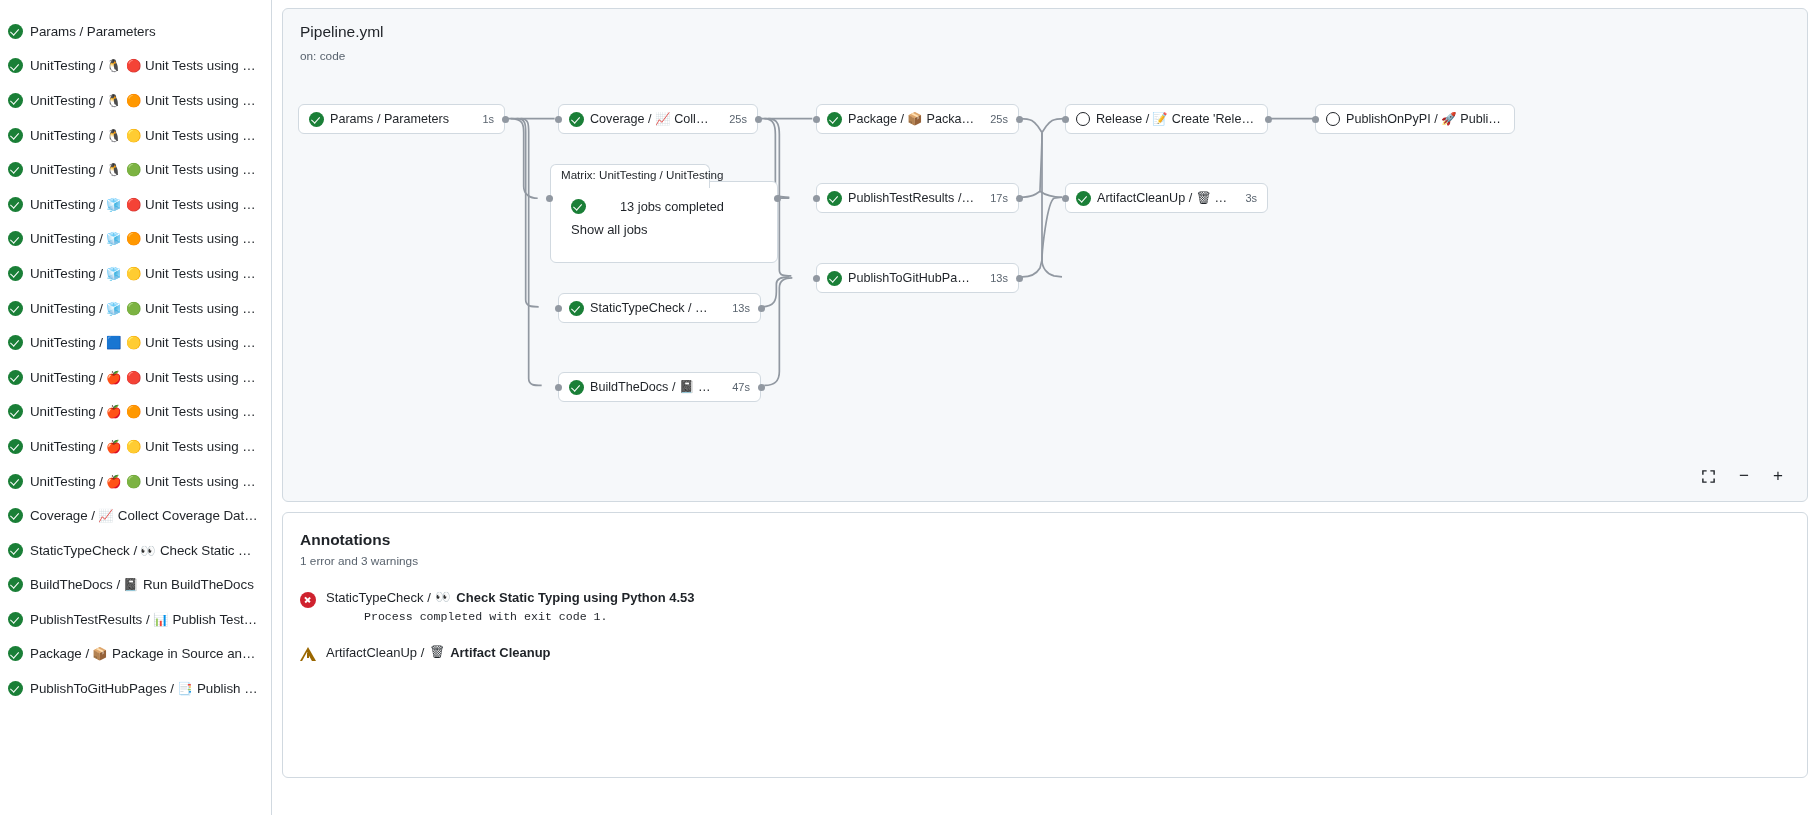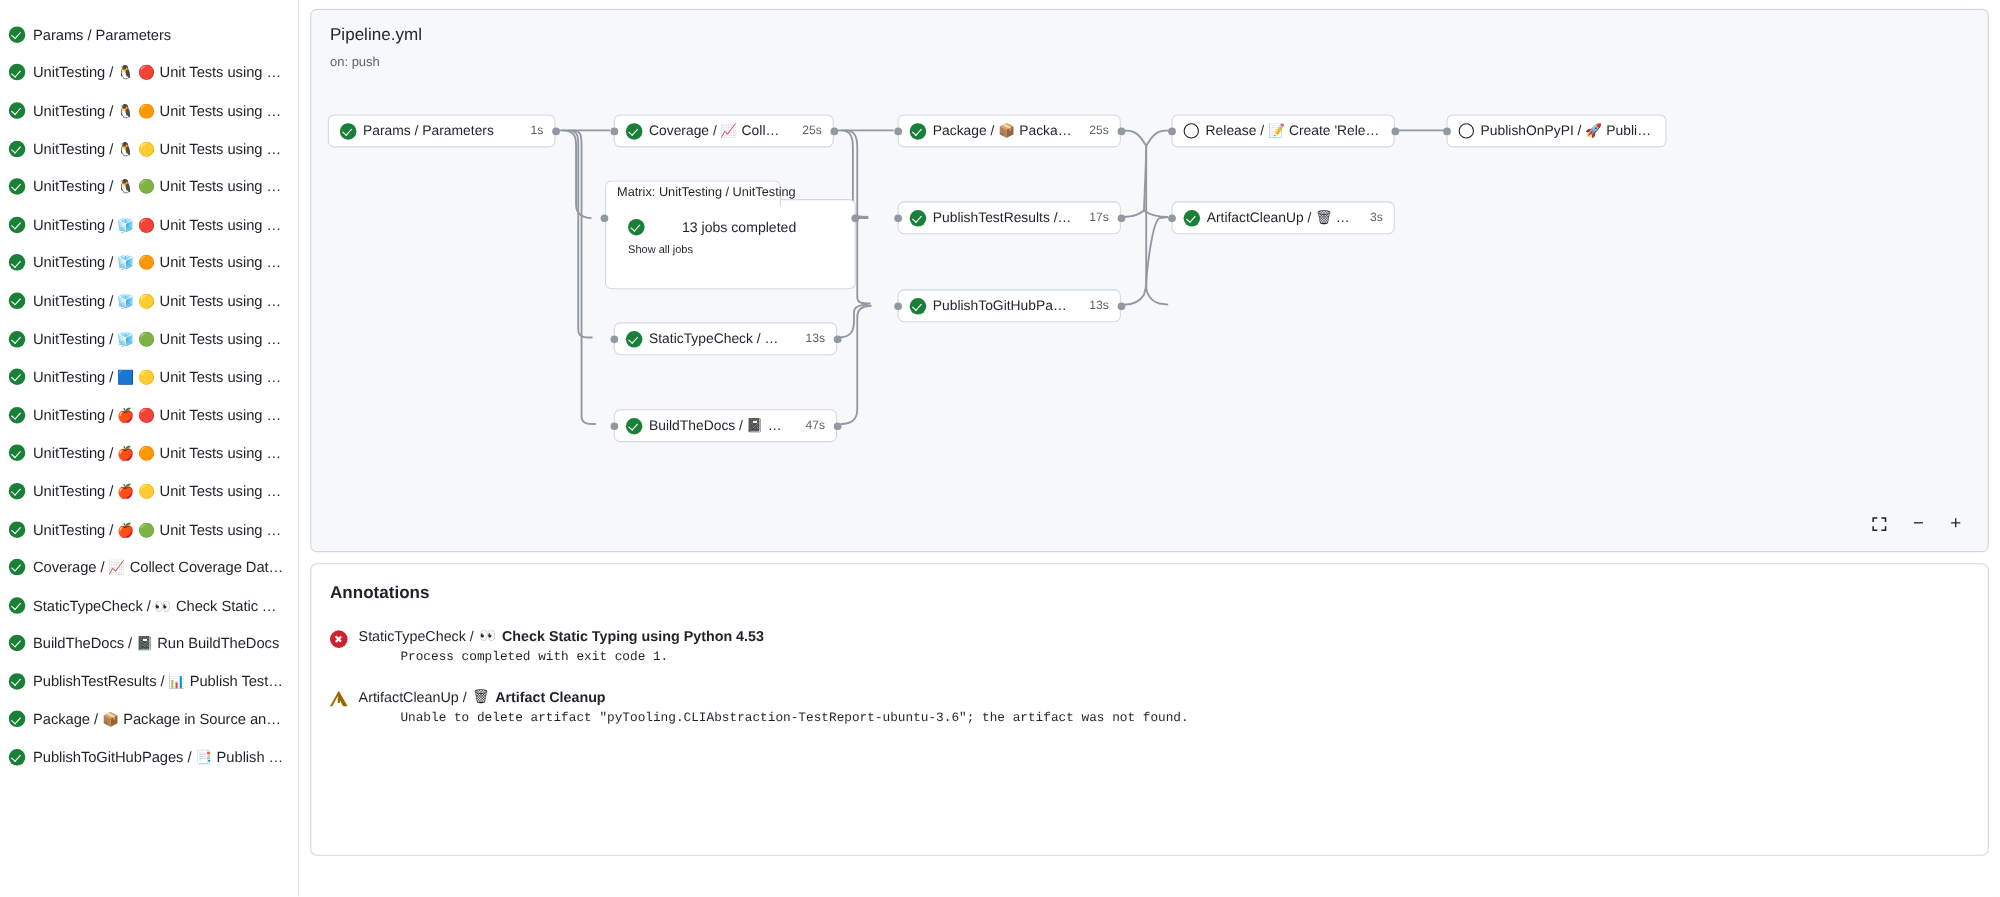--- a/index.html
+++ b/index.html
@@ -153,21 +153,21 @@
     position: absolute;
     display: flex;
     align-items: center;
     gap: 7px;
     font-size: 12.8px;
     z-index: 5;
     white-space: nowrap;
   }
   .matrix-showall {
     position: absolute;
-    font-size: 10px;
+    font-size: 13px;
     color: #1f2328;
     z-index: 5;
     cursor: pointer;
   }
 
   svg.edges {
     position: absolute;
     left: 0; top: 0;
     width: 100%; height: 100%;
     z-index: 1;
@@ -350,21 +350,21 @@
         <span class="check"></span>
         <span class="job-label">PublishToGitHubPages / <span class="emoji">📑</span> Publish to G…</span>
       </div>
     </div>
 
   <div class="main">
 
     <div class="graph-card">
 
       <div class="graph-title">Pipeline.yml</div>
-      <div class="graph-sub">on: push</div>
+      <div class="graph-sub">on: code</div>
 
       <svg class="edges" viewBox="0 0 1526 494" preserveAspectRatio="none">
         <g fill="none" stroke="#9198a1" stroke-width="1.7">
 
           <path d="M 222 110 L 258 110 L 272 110"></path>
 
           <path d="M 228 110 C 240 110 241 116 241 124 L 241 178 C 241 186 247 190 255 190"></path>
 
           <path d="M 234 110 C 243 110 243 116 243 124 L 243 292 C 243 299 249 299 256 299"></path>
 
@@ -488,20 +488,21 @@
         </div>
         <div class="zc-group">
           <div class="zc-btn" style="font-size:17px;">−</div>
           <div class="zc-btn" style="font-size:17px;">+</div>
         </div>
       </div>
     </div>
 
     <div class="annotations-card">
       <div class="ann-title">Annotations</div>
+      <div class="ann-sub">1 error and 3 warnings</div>
       <div id="ann-list">
           <div class="ann-item">
             <div class="ann-icon">
               <div class="ico-error"></div>
             </div>
             <div>
               <div class="ann-head">
                 <a class="ann-link">StaticTypeCheck / </a>
                 <span class="emoji">👀</span>
                 <b>Check Static Typing using Python 4.53</b>
@@ -514,20 +515,19 @@
               <div class="ico-warn">
                 <span class="bang"></span>
               </div>
             </div>
             <div>
               <div class="ann-head">
                 <a class="ann-link">ArtifactCleanUp / </a>
                 <span class="emoji">🗑</span>
                 <b>Artifact Cleanup</b>
               </div>
-              <div class="ann-body">Unable to delete artifact "pyTooling.CLIAbstraction-TestReport-ubuntu-3.6"; the artifact was not found.</div>
             </div>
           </div>
         </div>
     </div>
 
   </div>
 </div>
 
 </body></html>

